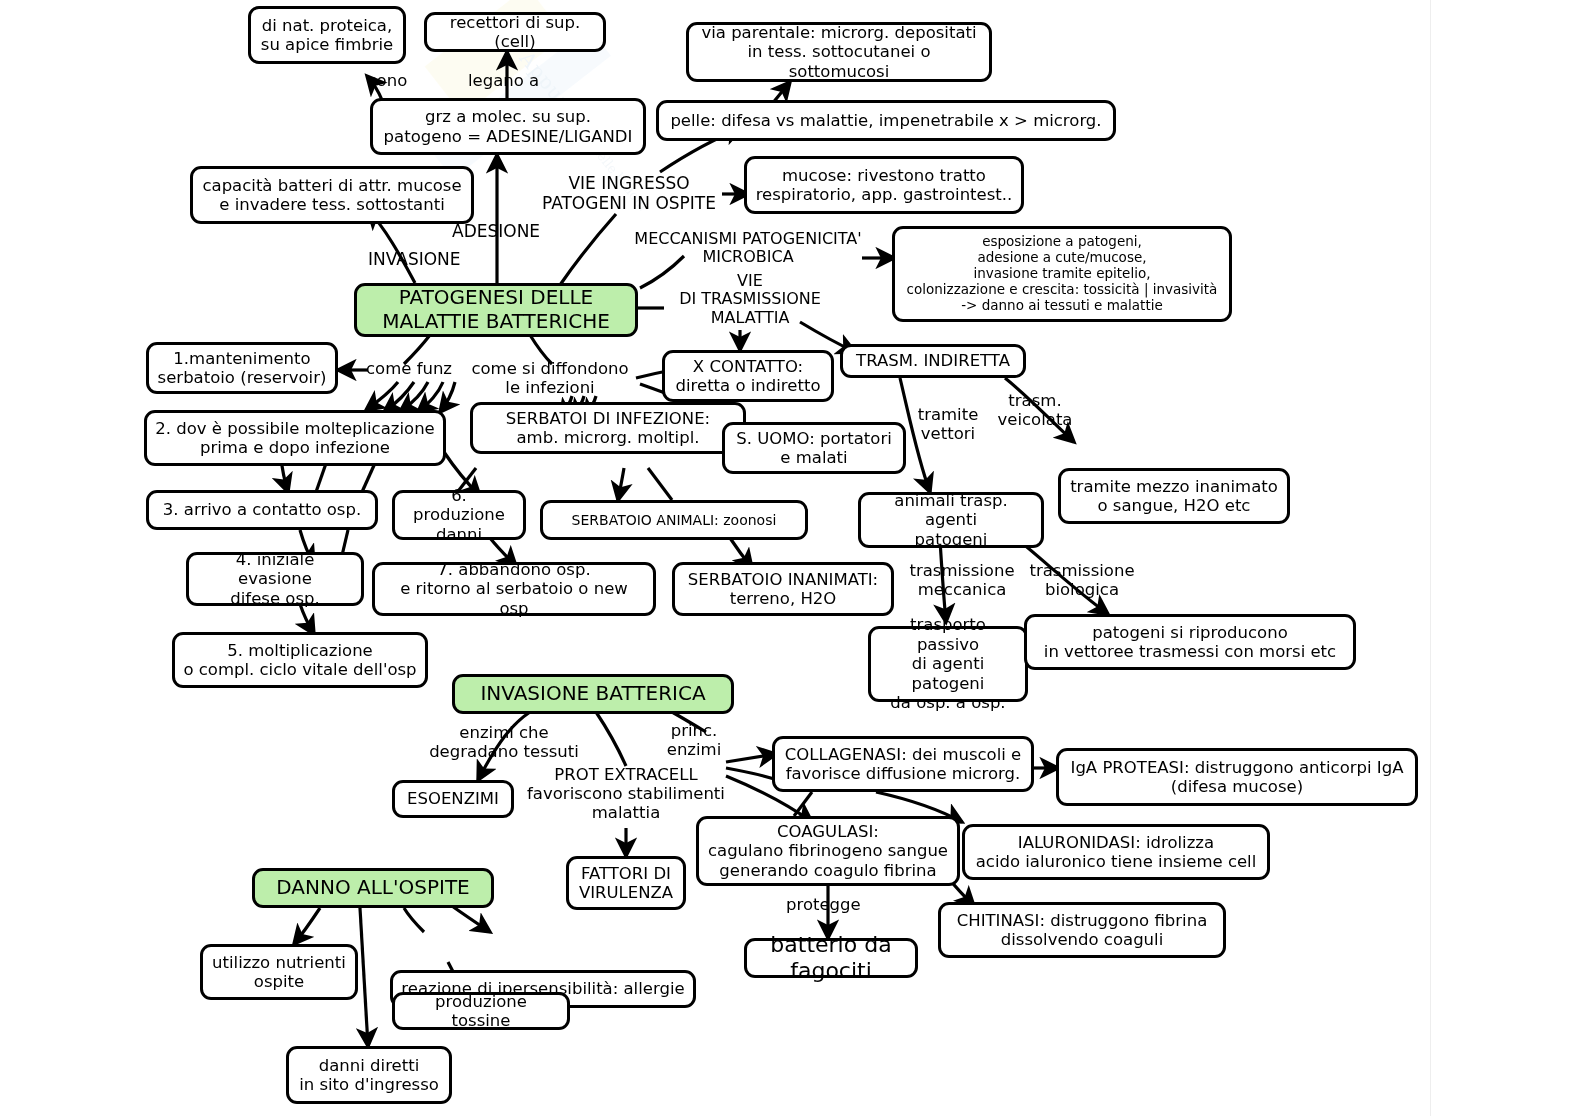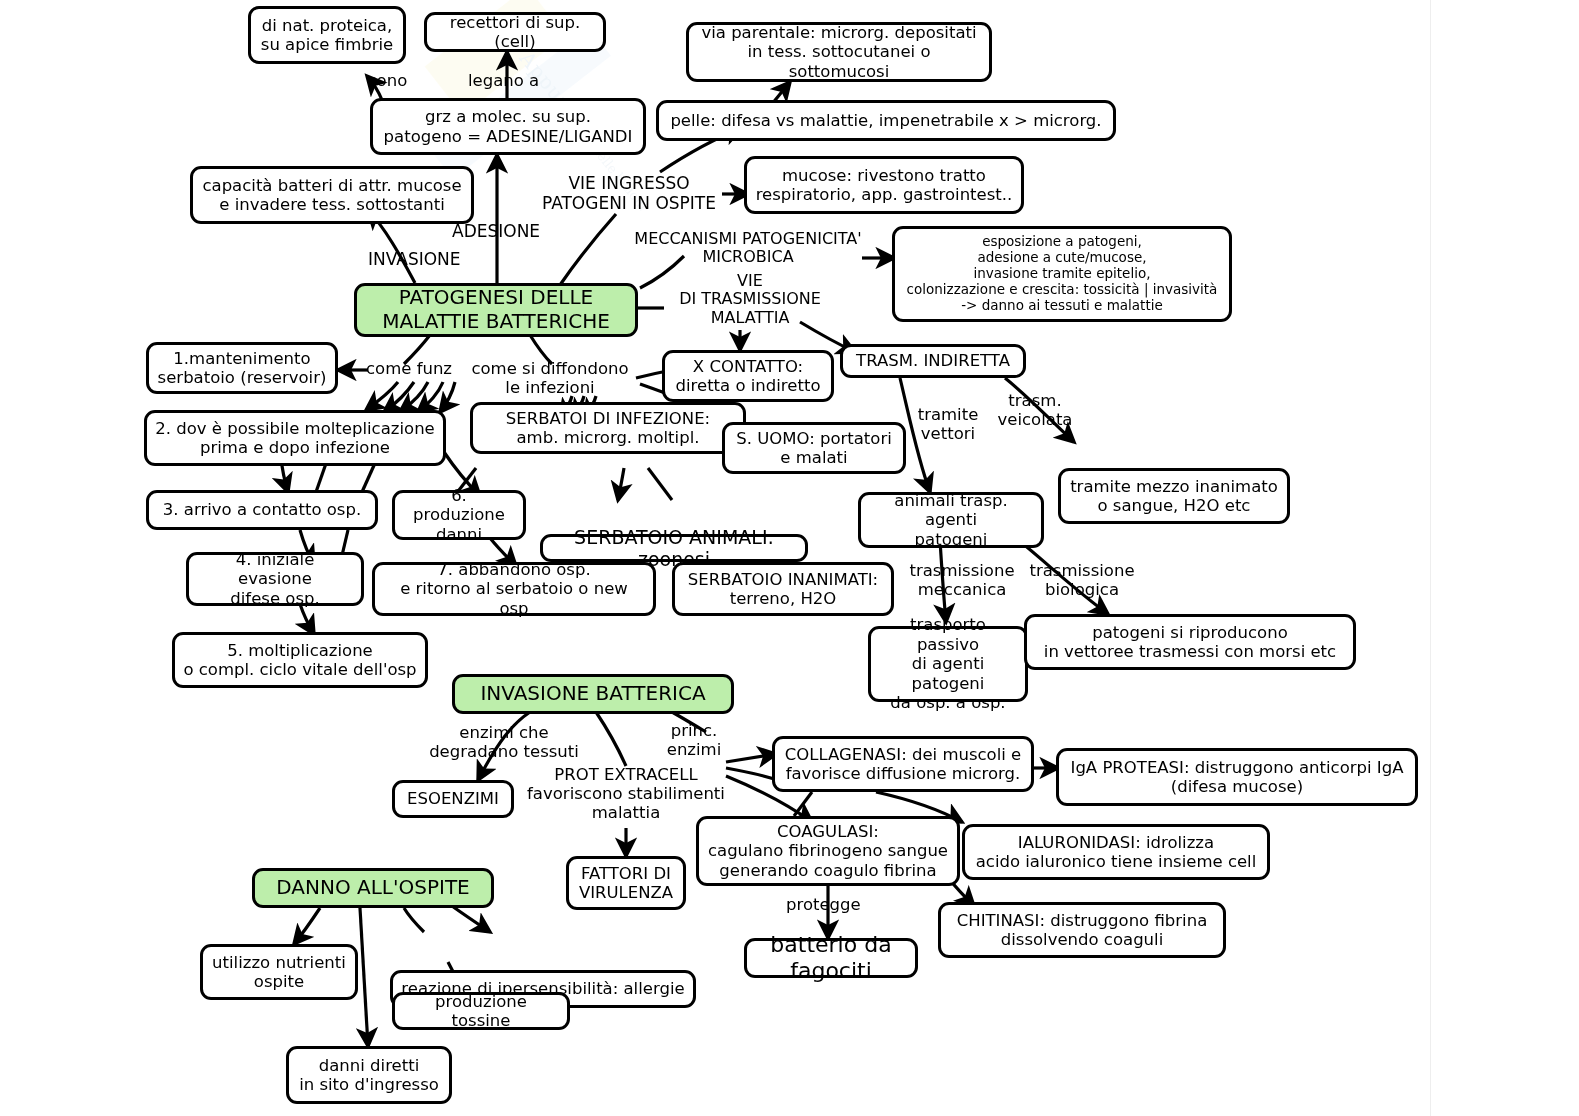--- a/index.html
+++ b/index.html
@@ -243,21 +243,21 @@
 
   <div class="node" style="left:146px;top:490px;width:232px;height:40px;font-size:16.5px;">
     <span class="t">3. arrivo a contatto osp.</span>
     </div>
 
   <div class="node" style="left:392px;top:490px;width:134px;height:50px;font-size:16.5px;">
     <span class="t">6. produzione
 danni</span>
     </div>
 
-  <div class="node" style="left:540px;top:500px;width:268px;height:28px;font-size:19px;margin-top:34px;">
+  <div class="node" style="left:540px;top:500px;width:268px;height:40px;font-size:14px;">
     <span class="t">SERBATOIO ANIMALI: zoonosi</span>
     </div>
 
   <div class="node" style="left:858px;top:492px;width:186px;height:56px;font-size:16.5px;">
     <span class="t">animali trasp. agenti
 patogeni</span>
     </div>
 
   <div class="node" style="left:186px;top:552px;width:178px;height:54px;font-size:16.5px;">
     <span class="t">4. iniziale evasione

